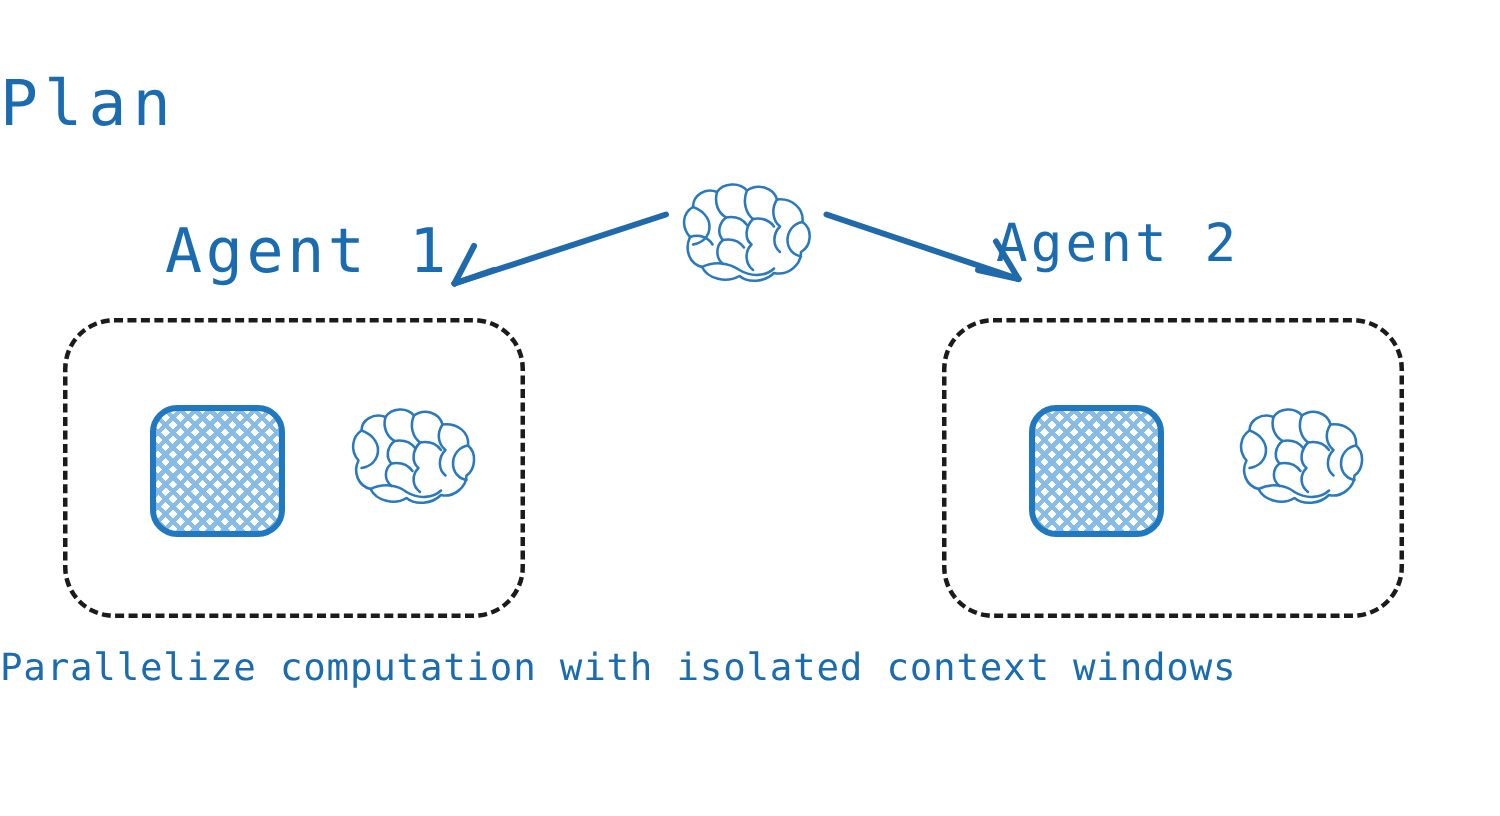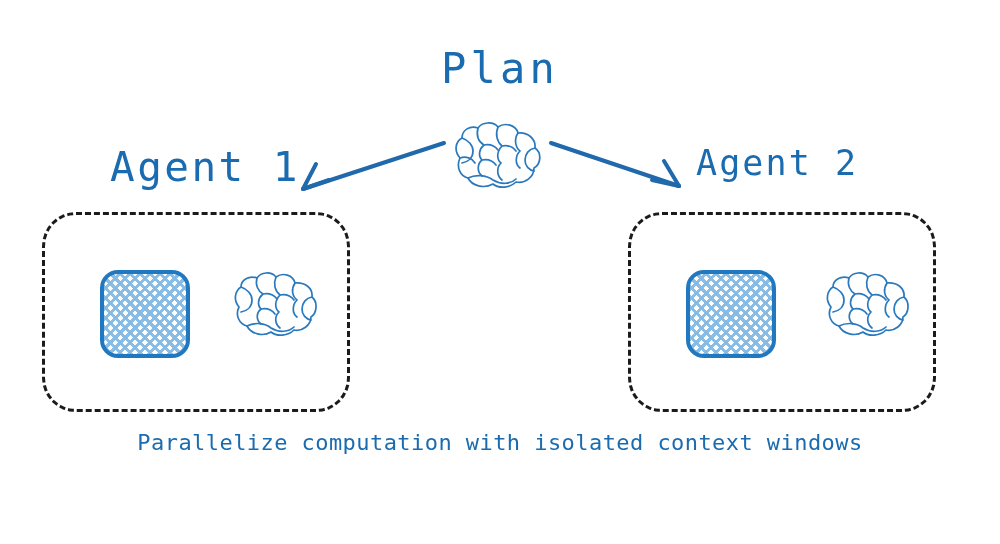--- a/index.html
+++ b/index.html
@@ -24,39 +24,38 @@
     position: absolute;
     color: #1a6bb0;
     font-family: "DejaVu Sans Mono", "Liberation Mono", monospace;
     white-space: nowrap;
     letter-spacing: 0.06em;
     user-select: none;
   }
   #plan-title {
     left: 0; right: 0;
     top: 44px;
-    text-align: center;
+    text-align: left;
     font-size: 42px;
     letter-spacing: 0.10em;
   }
   #agent1-label {
     left: 110px;
     top: 143px;
     font-size: 41px;
   }
   #agent2-label {
-    left: 696px;
+    left: 664px;
     top: 143px;
     font-size: 35px;
   }
   #caption {
     left: 0; right: 0;
     top: 430px;
-    text-align: center;
-    font-size: 22px;
+    font-size: 25px;
     letter-spacing: 0.02em;
   }
 
   
   .agent-box {
     position: absolute;
     width: 308px;
     height: 200px;
     border: 3px dashed #1b1b1b;
     border-radius: 34px;

